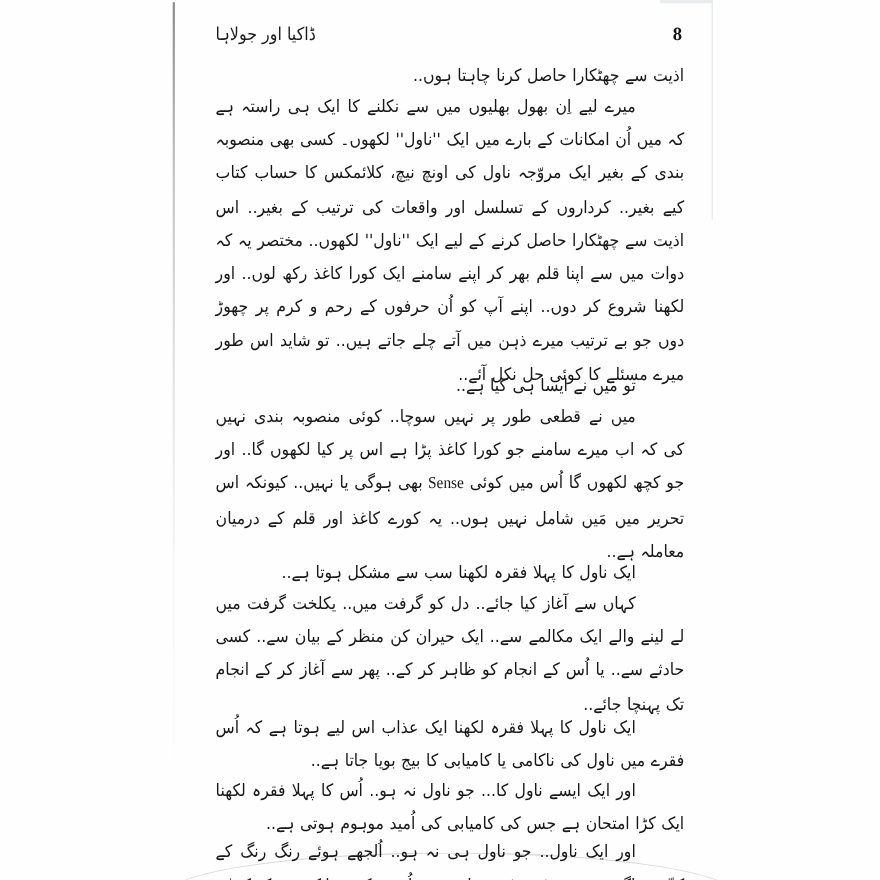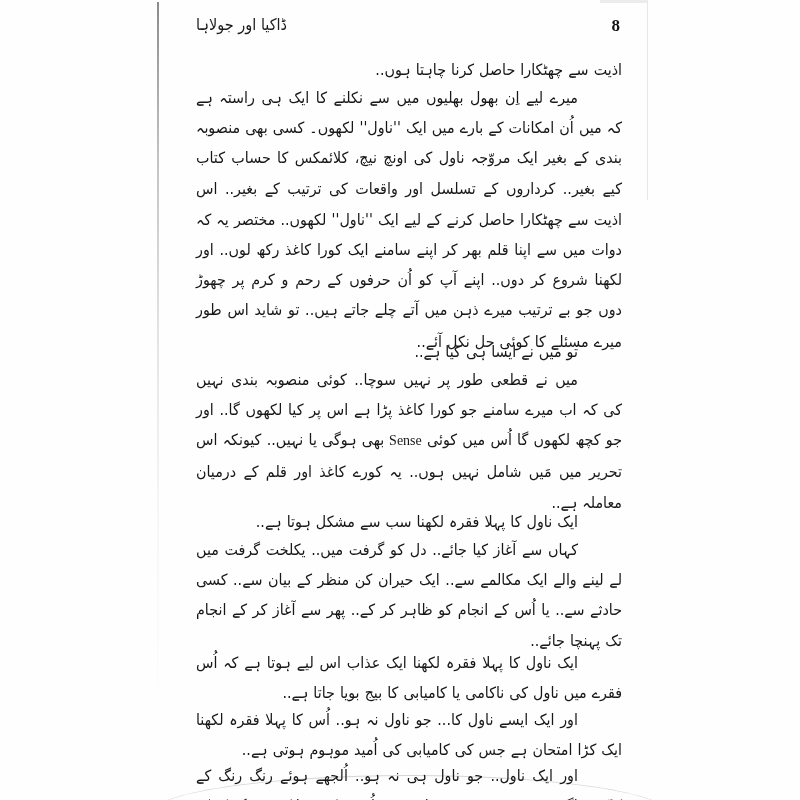--- a/index.html
+++ b/index.html
@@ -77,21 +77,21 @@
 
   
   .running-head {
     position: absolute;
     left: 196px;
     top: 16px;
     width: 424px;
     height: 30px;
     display: flex;
     flex-direction: row-reverse;
-    align-items: flex-start;
+    align-items: center;
     justify-content: space-between;
   }
 
   .book-title {
     font-family: "DejaVu Sans", sans-serif;
     font-size: 14.5px;
     color: #1b1b1b;
     letter-spacing: -0.5px;
     direction: rtl;
     white-space: nowrap;

